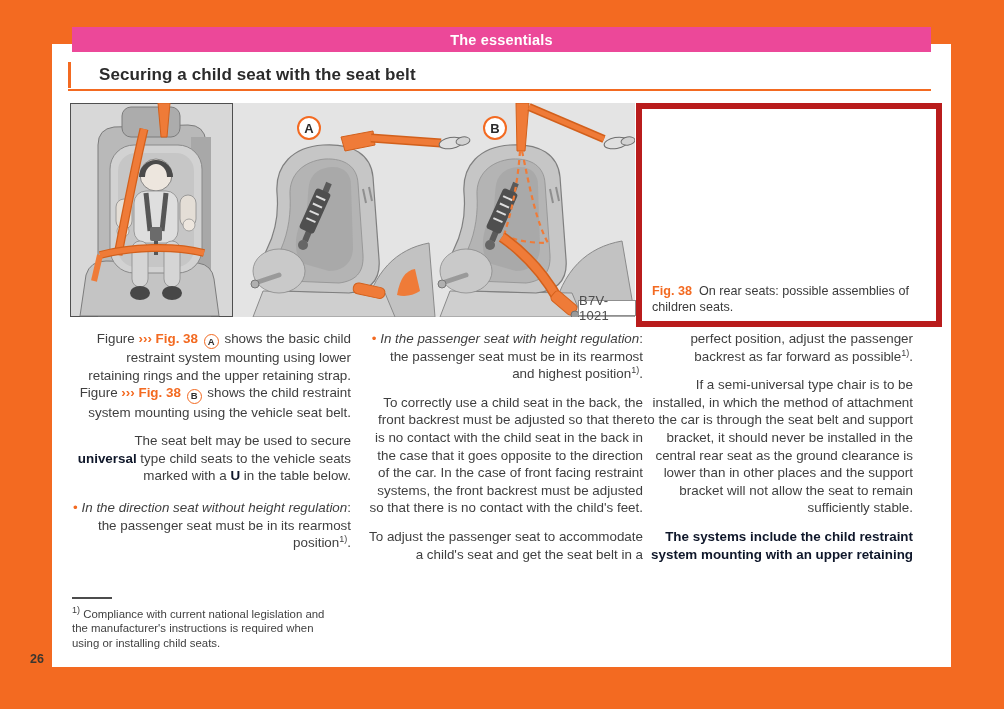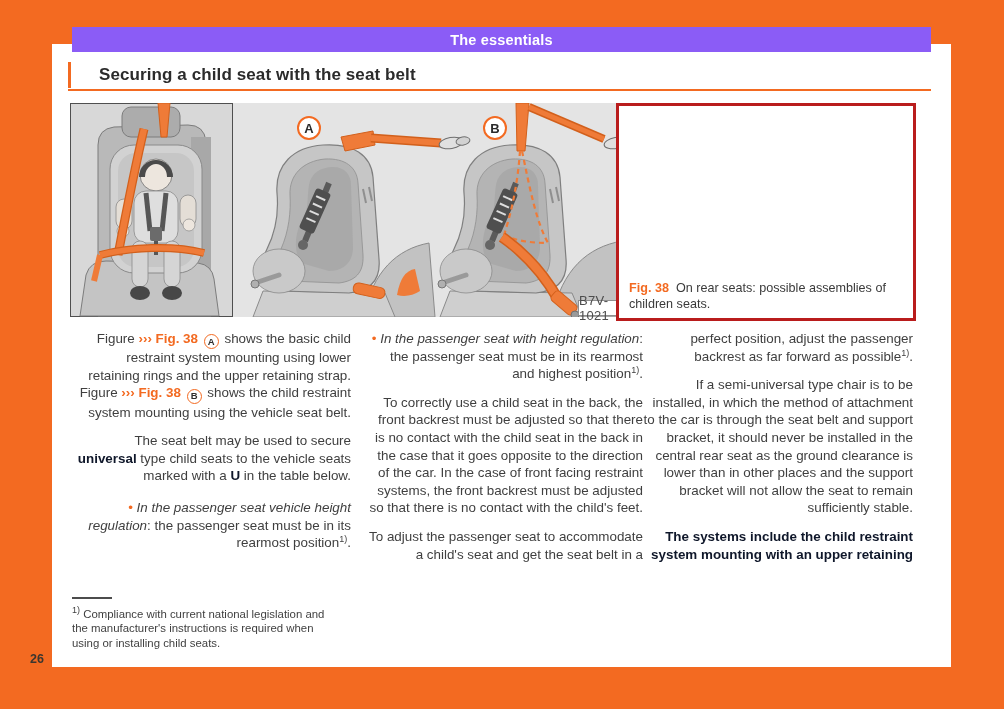--- a/index.html
+++ b/index.html
@@ -8,41 +8,41 @@
     background:#F36A21;
     font-family:"Liberation Sans", sans-serif;
     -webkit-font-smoothing:antialiased;
   }
   .page{
     position:absolute;left:52px;top:44px;width:899px;height:623px;
     background:#ffffff;
   }
   .header-bar{
     position:absolute;left:72px;top:27px;width:859px;height:25px;
-    background:#8b5cf6;color:#ffffff;
+    background:#ec4899;color:#ffffff;
     display:flex;align-items:center;justify-content:center;
     font-size:14.5px;font-weight:bold;letter-spacing:0.2px;z-index:5;
   }
   .title-row{
     position:absolute;left:68px;top:62px;width:863px;height:26px;
     border-left:3px solid #F36A21;
     display:flex;align-items:center;z-index:4;
   }
   .title-row .title-text{
     padding-left:28px;font-size:17px;font-weight:bold;color:#2B2B2B;letter-spacing:0.1px;
   }
   .title-rule{
     position:absolute;left:68px;top:89px;width:863px;height:2px;background:#F36A21;z-index:4;
   }
   
   .figure{position:absolute;left:70px;top:103px;width:862px;height:214px;z-index:3;}
   .fig-image{position:absolute;left:0;top:0;width:565px;height:214px;background:#E4E4E4;}
   .fig-caption-box{
-    position:absolute;left:546px;top:0;width:294px;height:212px;
-    background:#ffffff;border:3px solid #b91c1c;
+    position:absolute;left:566px;top:0;width:294px;height:212px;
+    background:#ffffff;border:6px solid #b91c1c;
   }
   .fig-caption{
     position:absolute;left:10px;right:6px;bottom:6px;
     font-size:12.6px;line-height:16px;color:#3A3A3A;
   }
   .fig-caption .cap-prefix{color:#F36A21;font-weight:bold;margin-right:7px;}
   .fig-label{
     position:absolute;width:20px;height:20px;border:2px solid #F36A21;border-radius:50%;
     background:#fff;display:flex;align-items:center;justify-content:center;
     font-size:13px;font-weight:bold;color:#2b2b2b;z-index:6;
@@ -251,21 +251,21 @@
   <div class="fig-caption-box">
     <div class="fig-caption">
       <span class="cap-prefix">Fig. 38</span><span>On rear seats: possible assemblies of children seats.</span>
     </div>
   </div>
 </div>
 
 <div class="col col-1">
   <p><span class="seg-p">Figure </span><span class="seg-oa">››› </span><span class="seg-ob">Fig. 38</span><span class="seg-p"> </span><span class="seg-cl">A</span><span class="seg-p"> shows the basic child restraint system mounting using lower retaining rings and the upper retaining strap. Figure </span><span class="seg-oa">››› </span><span class="seg-ob">Fig. 38</span><span class="seg-p"> </span><span class="seg-cl">B</span><span class="seg-p"> shows the child restraint system mounting using the vehicle seat belt.</span></p>
   <p><span class="seg-p">The seat belt may be used to secure </span><span class="seg-b">universal</span><span class="seg-p"> type child seats to the vehicle seats marked with a </span><span class="seg-b">U</span><span class="seg-p"> in the table below.</span></p>
-  <p class="spaced"><span class="seg-bullet">• </span><span class="seg-i">In the passenger seat vehicle height regulation</span><span class="seg-p">: the passenger seat must be in its rearmost position</span><span class="seg-sup">1)</span><span class="seg-p">.</span></p>
+  <p class="spaced"><span class="seg-bullet">• </span><span class="seg-i">In the direction seat without height regulation</span><span class="seg-p">: the passenger seat must be in its rearmost position</span><span class="seg-sup">1)</span><span class="seg-p">.</span></p>
 </div>
 
 <div class="col col-2">
   <p><span class="seg-bullet">• </span><span class="seg-i">In the passenger seat with height regulation</span><span class="seg-p">: the passenger seat must be in its rearmost and highest position</span><span class="seg-sup">1)</span><span class="seg-p">.</span></p>
   <p><span class="seg-p">To correctly use a child seat in the back, the front backrest must be adjusted so that there is no contact with the child seat in the back in the case that it goes opposite to the direction of the car. In the case of front facing restraint systems, the front backrest must be adjusted so that there is no contact with the child's feet.</span></p>
   <p><span class="seg-p">To adjust the passenger seat to accommodate a child's seat and get the seat belt in a</span></p>
 </div>
 
 <div class="col col-3">
   <p><span class="seg-p">perfect position, adjust the passenger backrest as far forward as possible</span><span class="seg-sup">1)</span><span class="seg-p">.</span></p>

